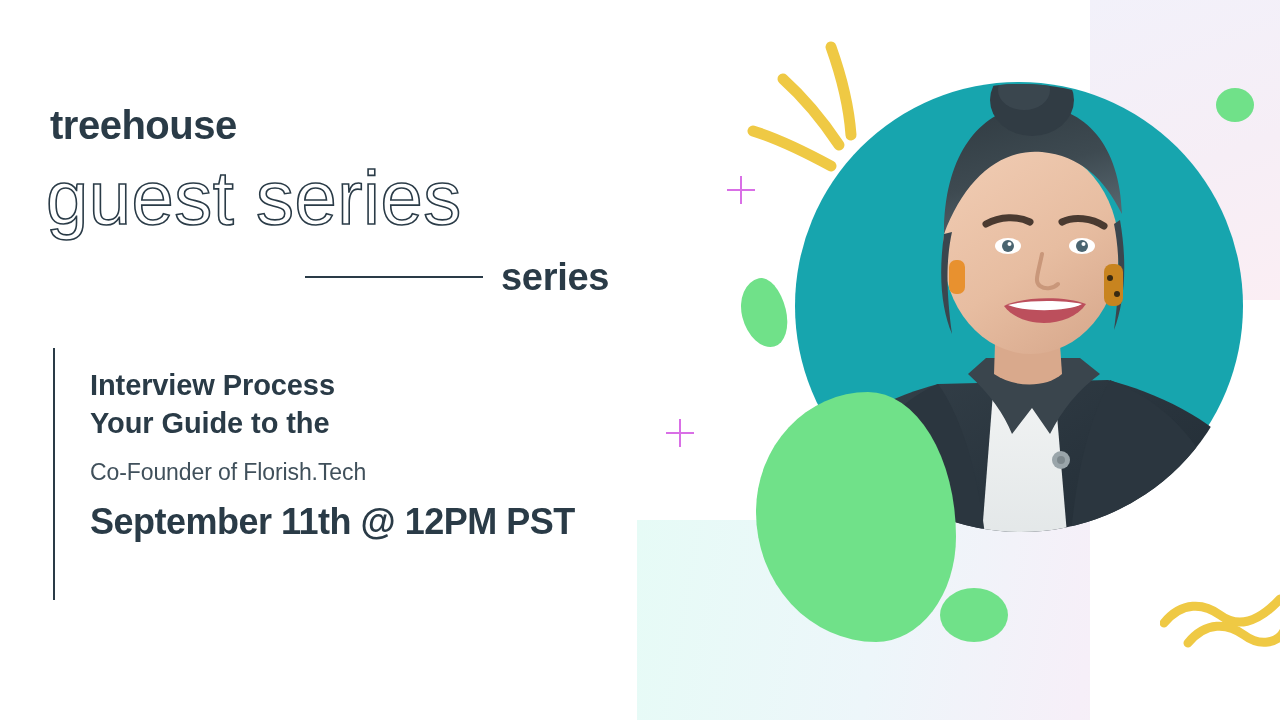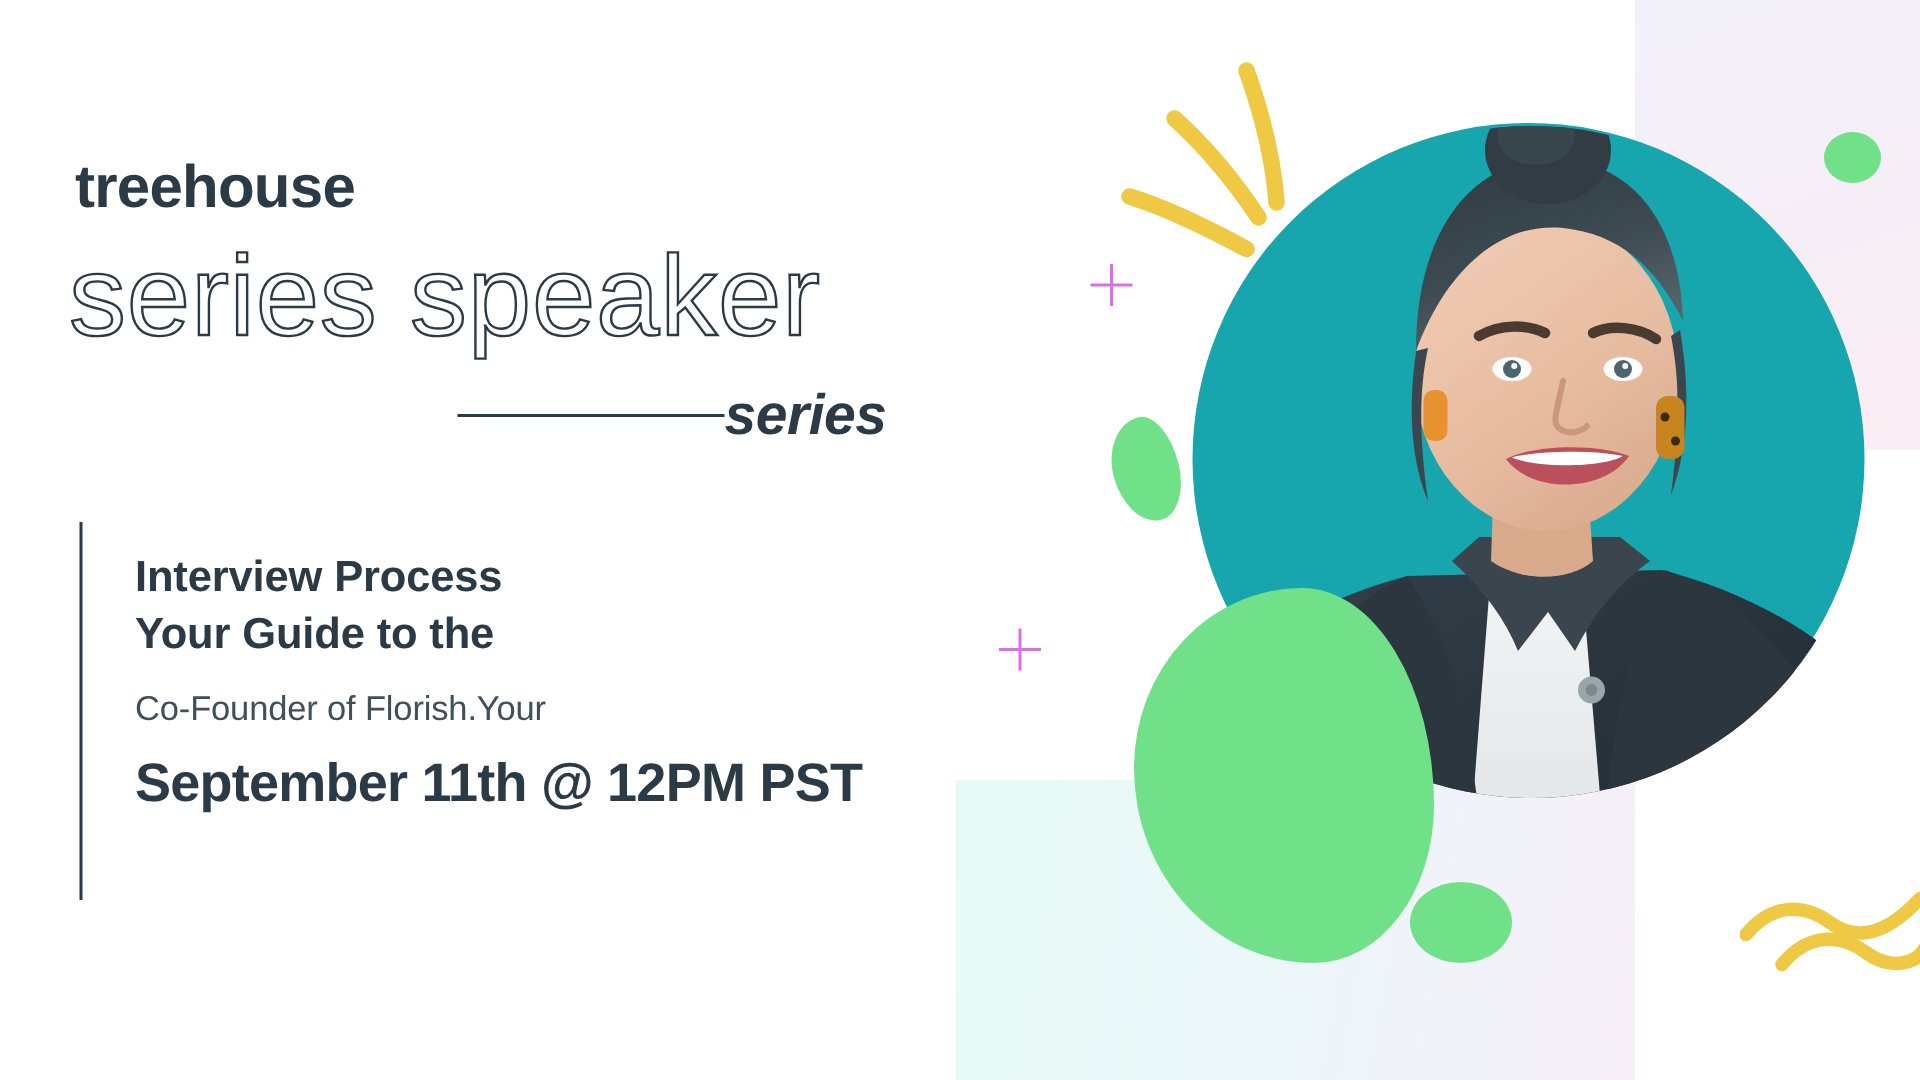--- a/index.html
+++ b/index.html
@@ -138,21 +138,21 @@
     white-space: nowrap;
   }
 
   .series-row {
     position: absolute;
     left: 305px;
     top: 258px;
     width: 330px;
     display: flex;
     align-items: center;
-    font-style: italic;
+    gap: 18px;
   }
   .series-rule {
     flex: 0 0 178px;
     height: 2px;
     background: #2a3b47;
   }
   .series-word {
     font-size: 38px;
     font-weight: 700;
     color: #2a3b47;
@@ -346,33 +346,33 @@
     </g>
   </svg>
 
   <div class="plus plus-a"></div>
   <div class="plus plus-b"></div>
 
   <div class="left-col">
 
     <div class="brandmark">treehouse</div>
 
-    <div class="headline-outline">series speaker</div>
+    <div class="headline-outline">guest series</div>
 
     <div class="series-row">
       <span class="series-rule"></span>
       <span class="series-word">series</span>
     </div>
 
     <div class="vrule"></div>
 
     <div class="detail-block">
       <div class="talk-title">
         <span class="line">Interview Process</span>
         <span class="line">Your Guide to the</span>
       </div>
-      <p class="speaker-role">Co-Founder of Florish.Your</p>
+      <p class="speaker-role">Co-Founder of Florish.Tech</p>
       <div class="when">September 11th @ 12PM PST</div>
     </div>
 
   </div>
 
 </div>
 
 </body></html>

